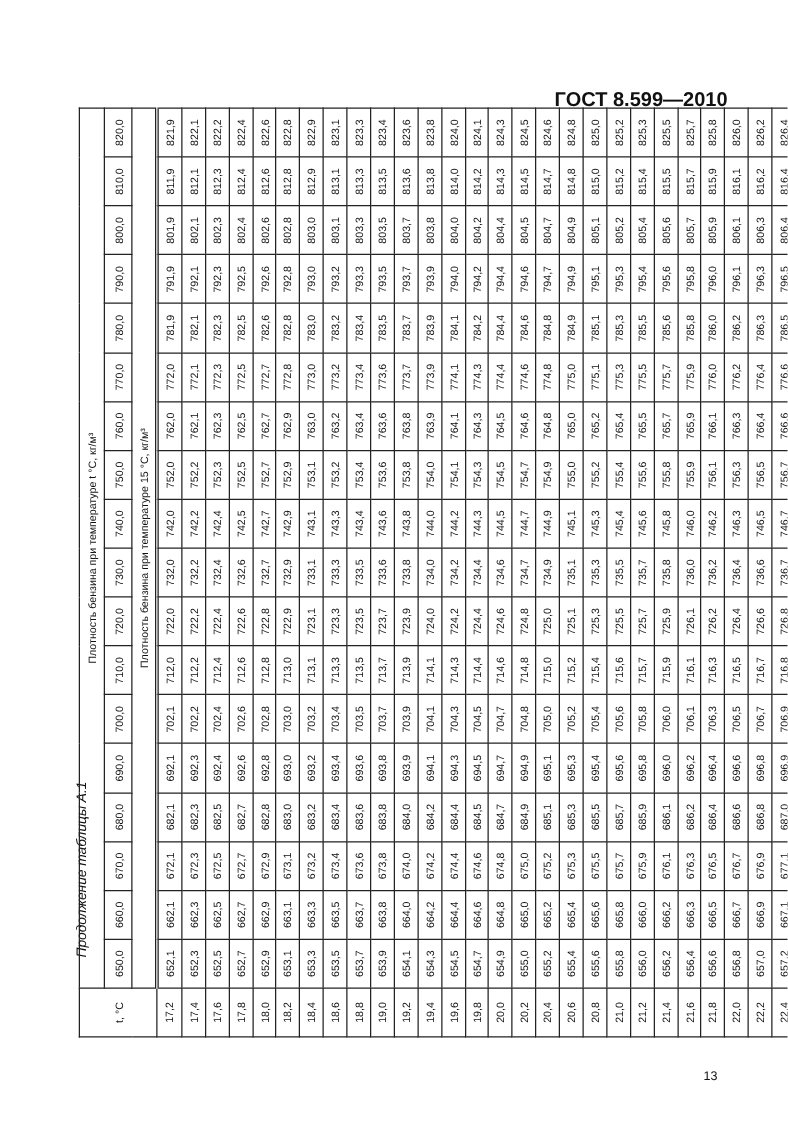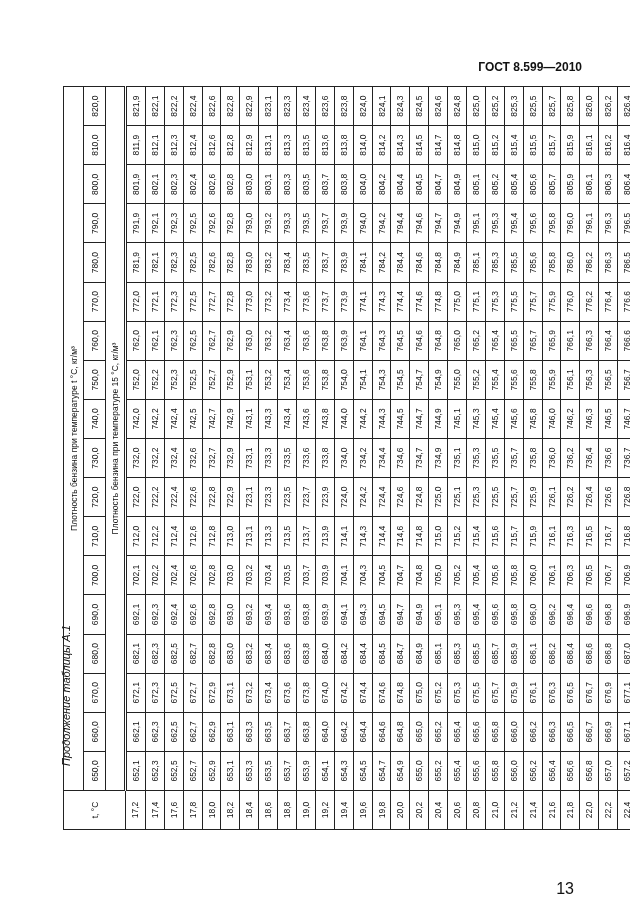--- a/index.html
+++ b/index.html
@@ -1,20 +1,20 @@
 <!DOCTYPE html>
 <html><head>
 <meta charset="utf-8">
 <style>
   html, body { margin: 0; padding: 0; background: #ffffff; }
   body { width: 630px; height: 913px; position: relative; overflow: hidden;
          font-family: "Liberation Sans", sans-serif; color: #111; }
-  .doc-header { position: absolute; right: 48px; top: 60px; font-weight: bold;
-                font-size: 12px; letter-spacing: 0; }
-  .page-number { position: absolute; right: 56px; top: 880px; font-size: 16px; }
+  .doc-header { position: absolute; right: 48px; top: 72px; font-weight: bold;
+                font-size: 16px; letter-spacing: 0; }
+  .page-number { position: absolute; right: 56px; top: 856px; font-size: 10px; }
   .caption { position: absolute; left: 60px; top: 766px; font-size: 11px; font-style: italic;
              transform: rotate(-90deg); transform-origin: left top; white-space: nowrap; }
   
   .table-wrap { position: absolute; left: 63px; top: 830px; width: 744px; height: 544px;
                 transform: rotate(-90deg); transform-origin: left top; }
   table { border-collapse: collapse; width: 744px; font-size: 8.5px; table-layout: fixed; }
   td, th { border: 1px solid #222; text-align: center; padding: 0; font-weight: normal; height: 18px; }
   th.t-head { width: 38px; }
   .double-line td { border-bottom: 3px double #222; }
   tr.data td { height: 17.9px; }

